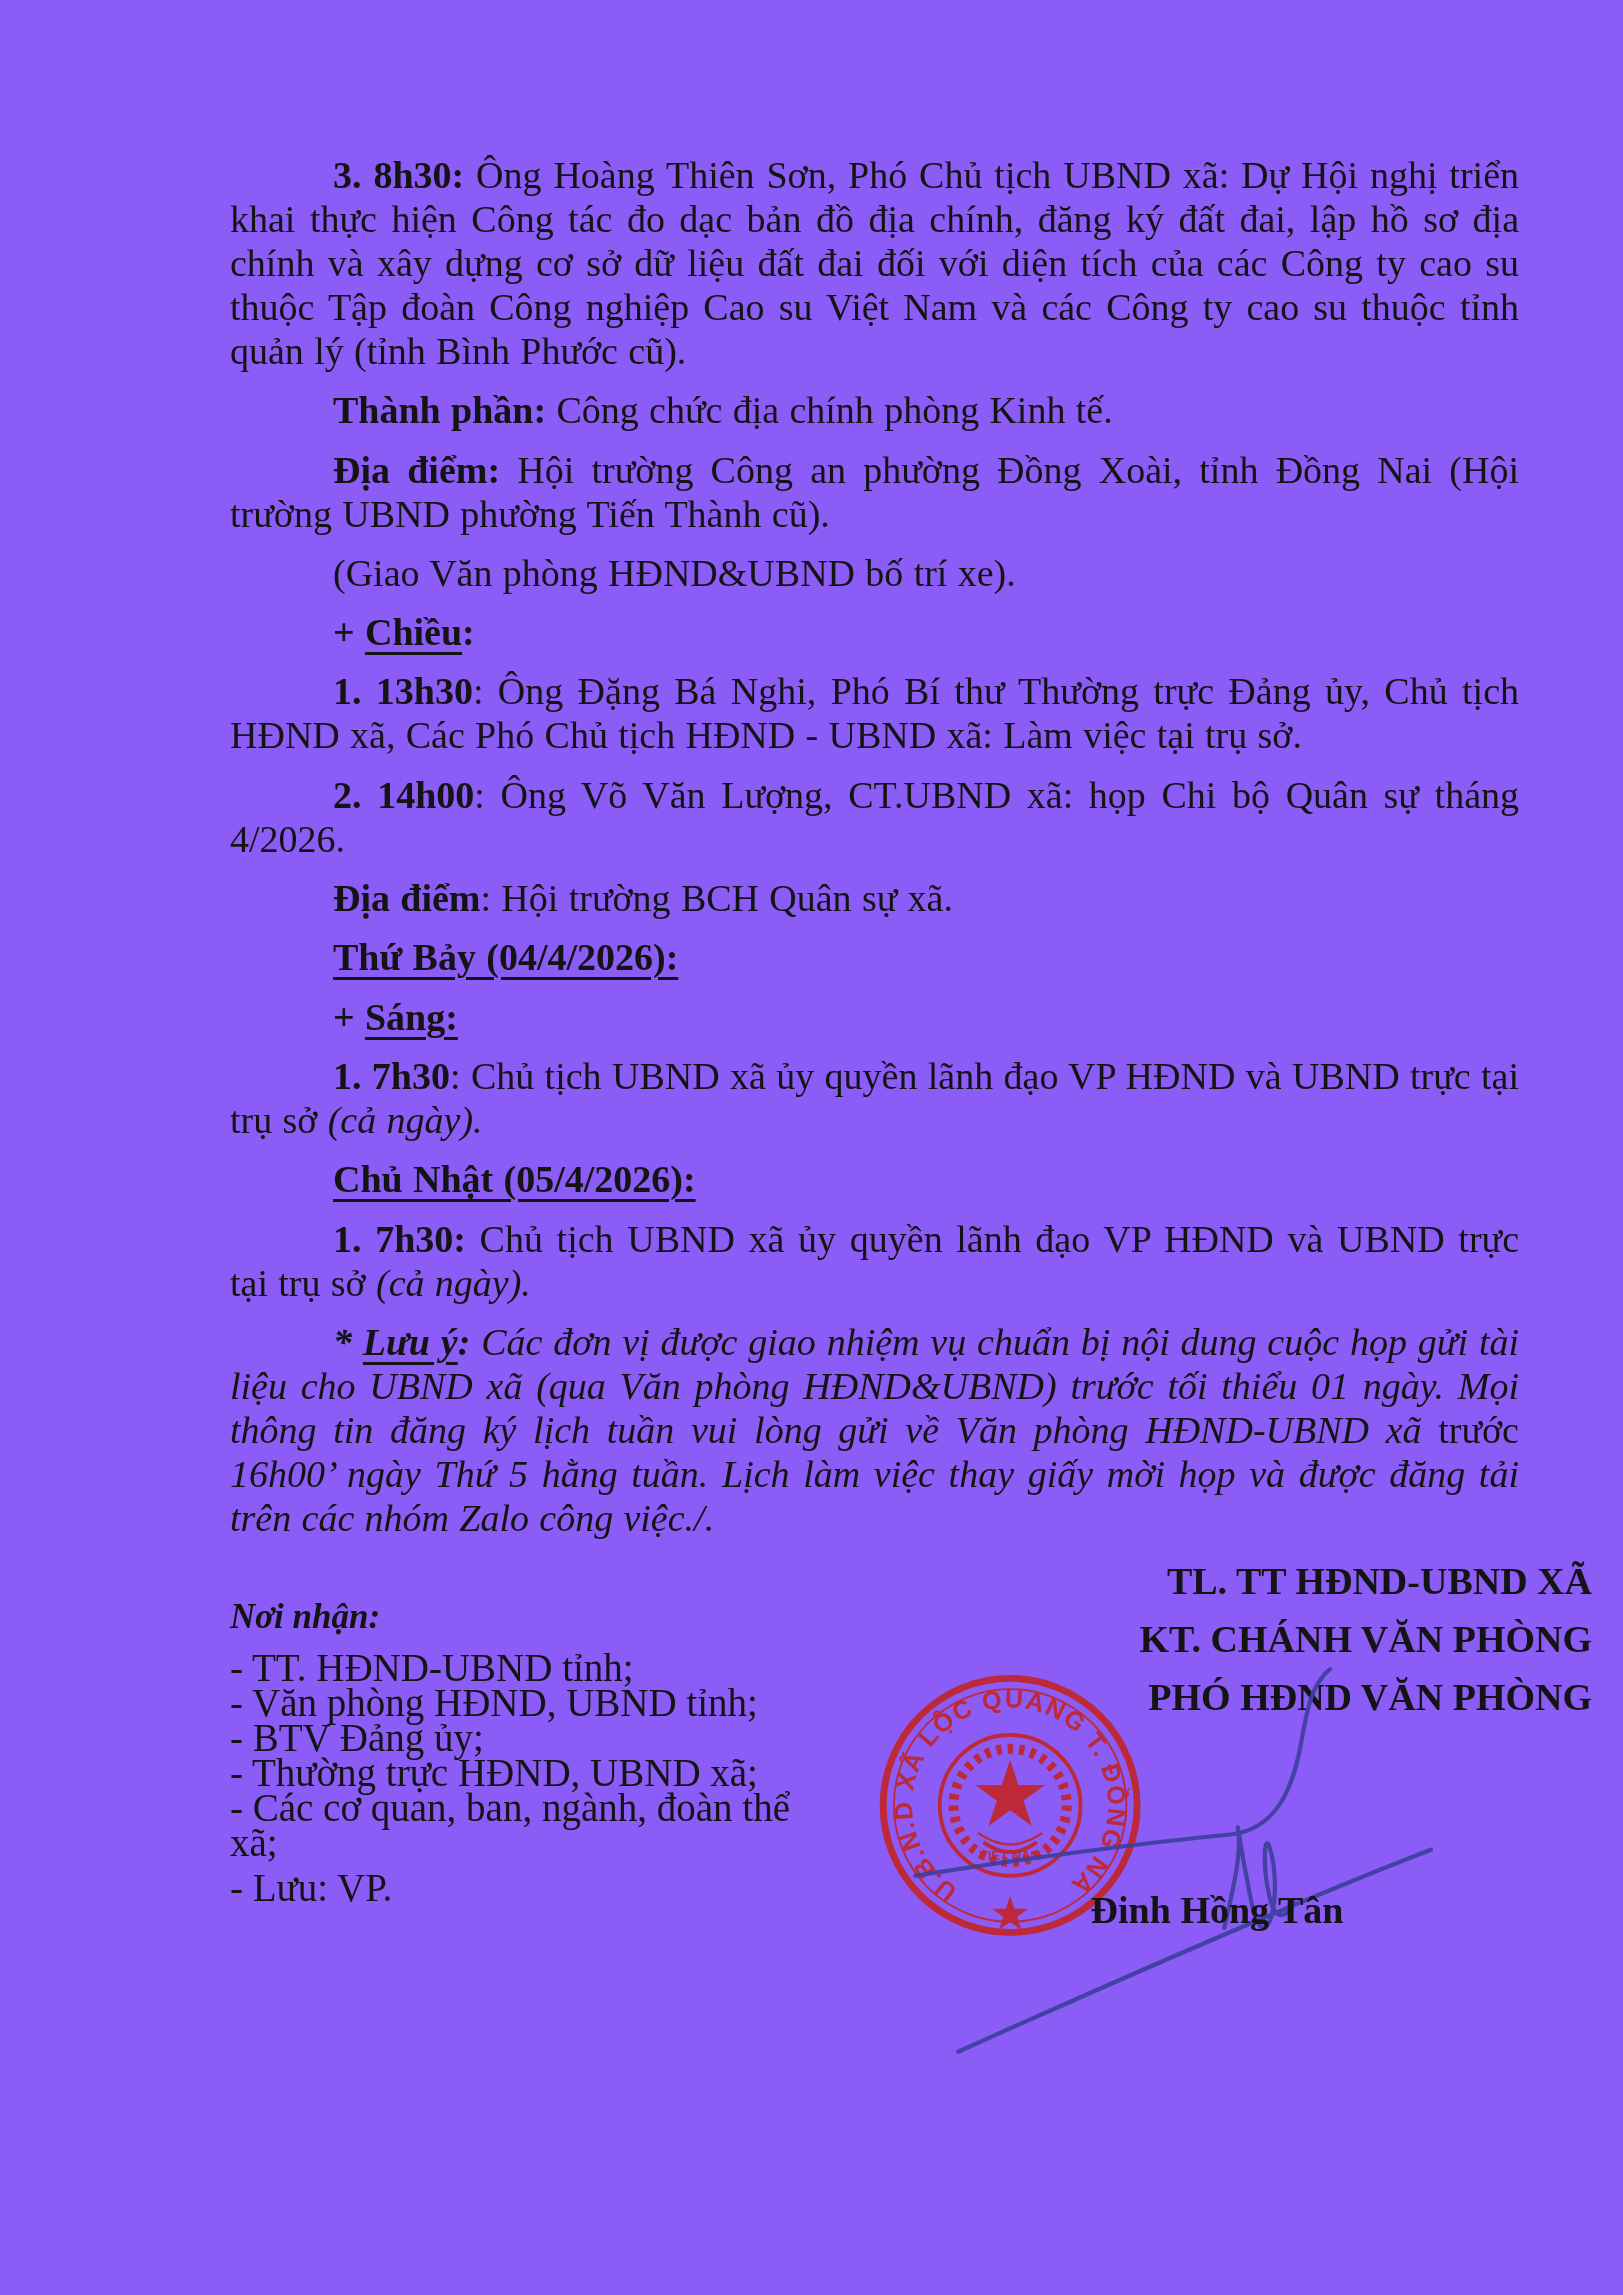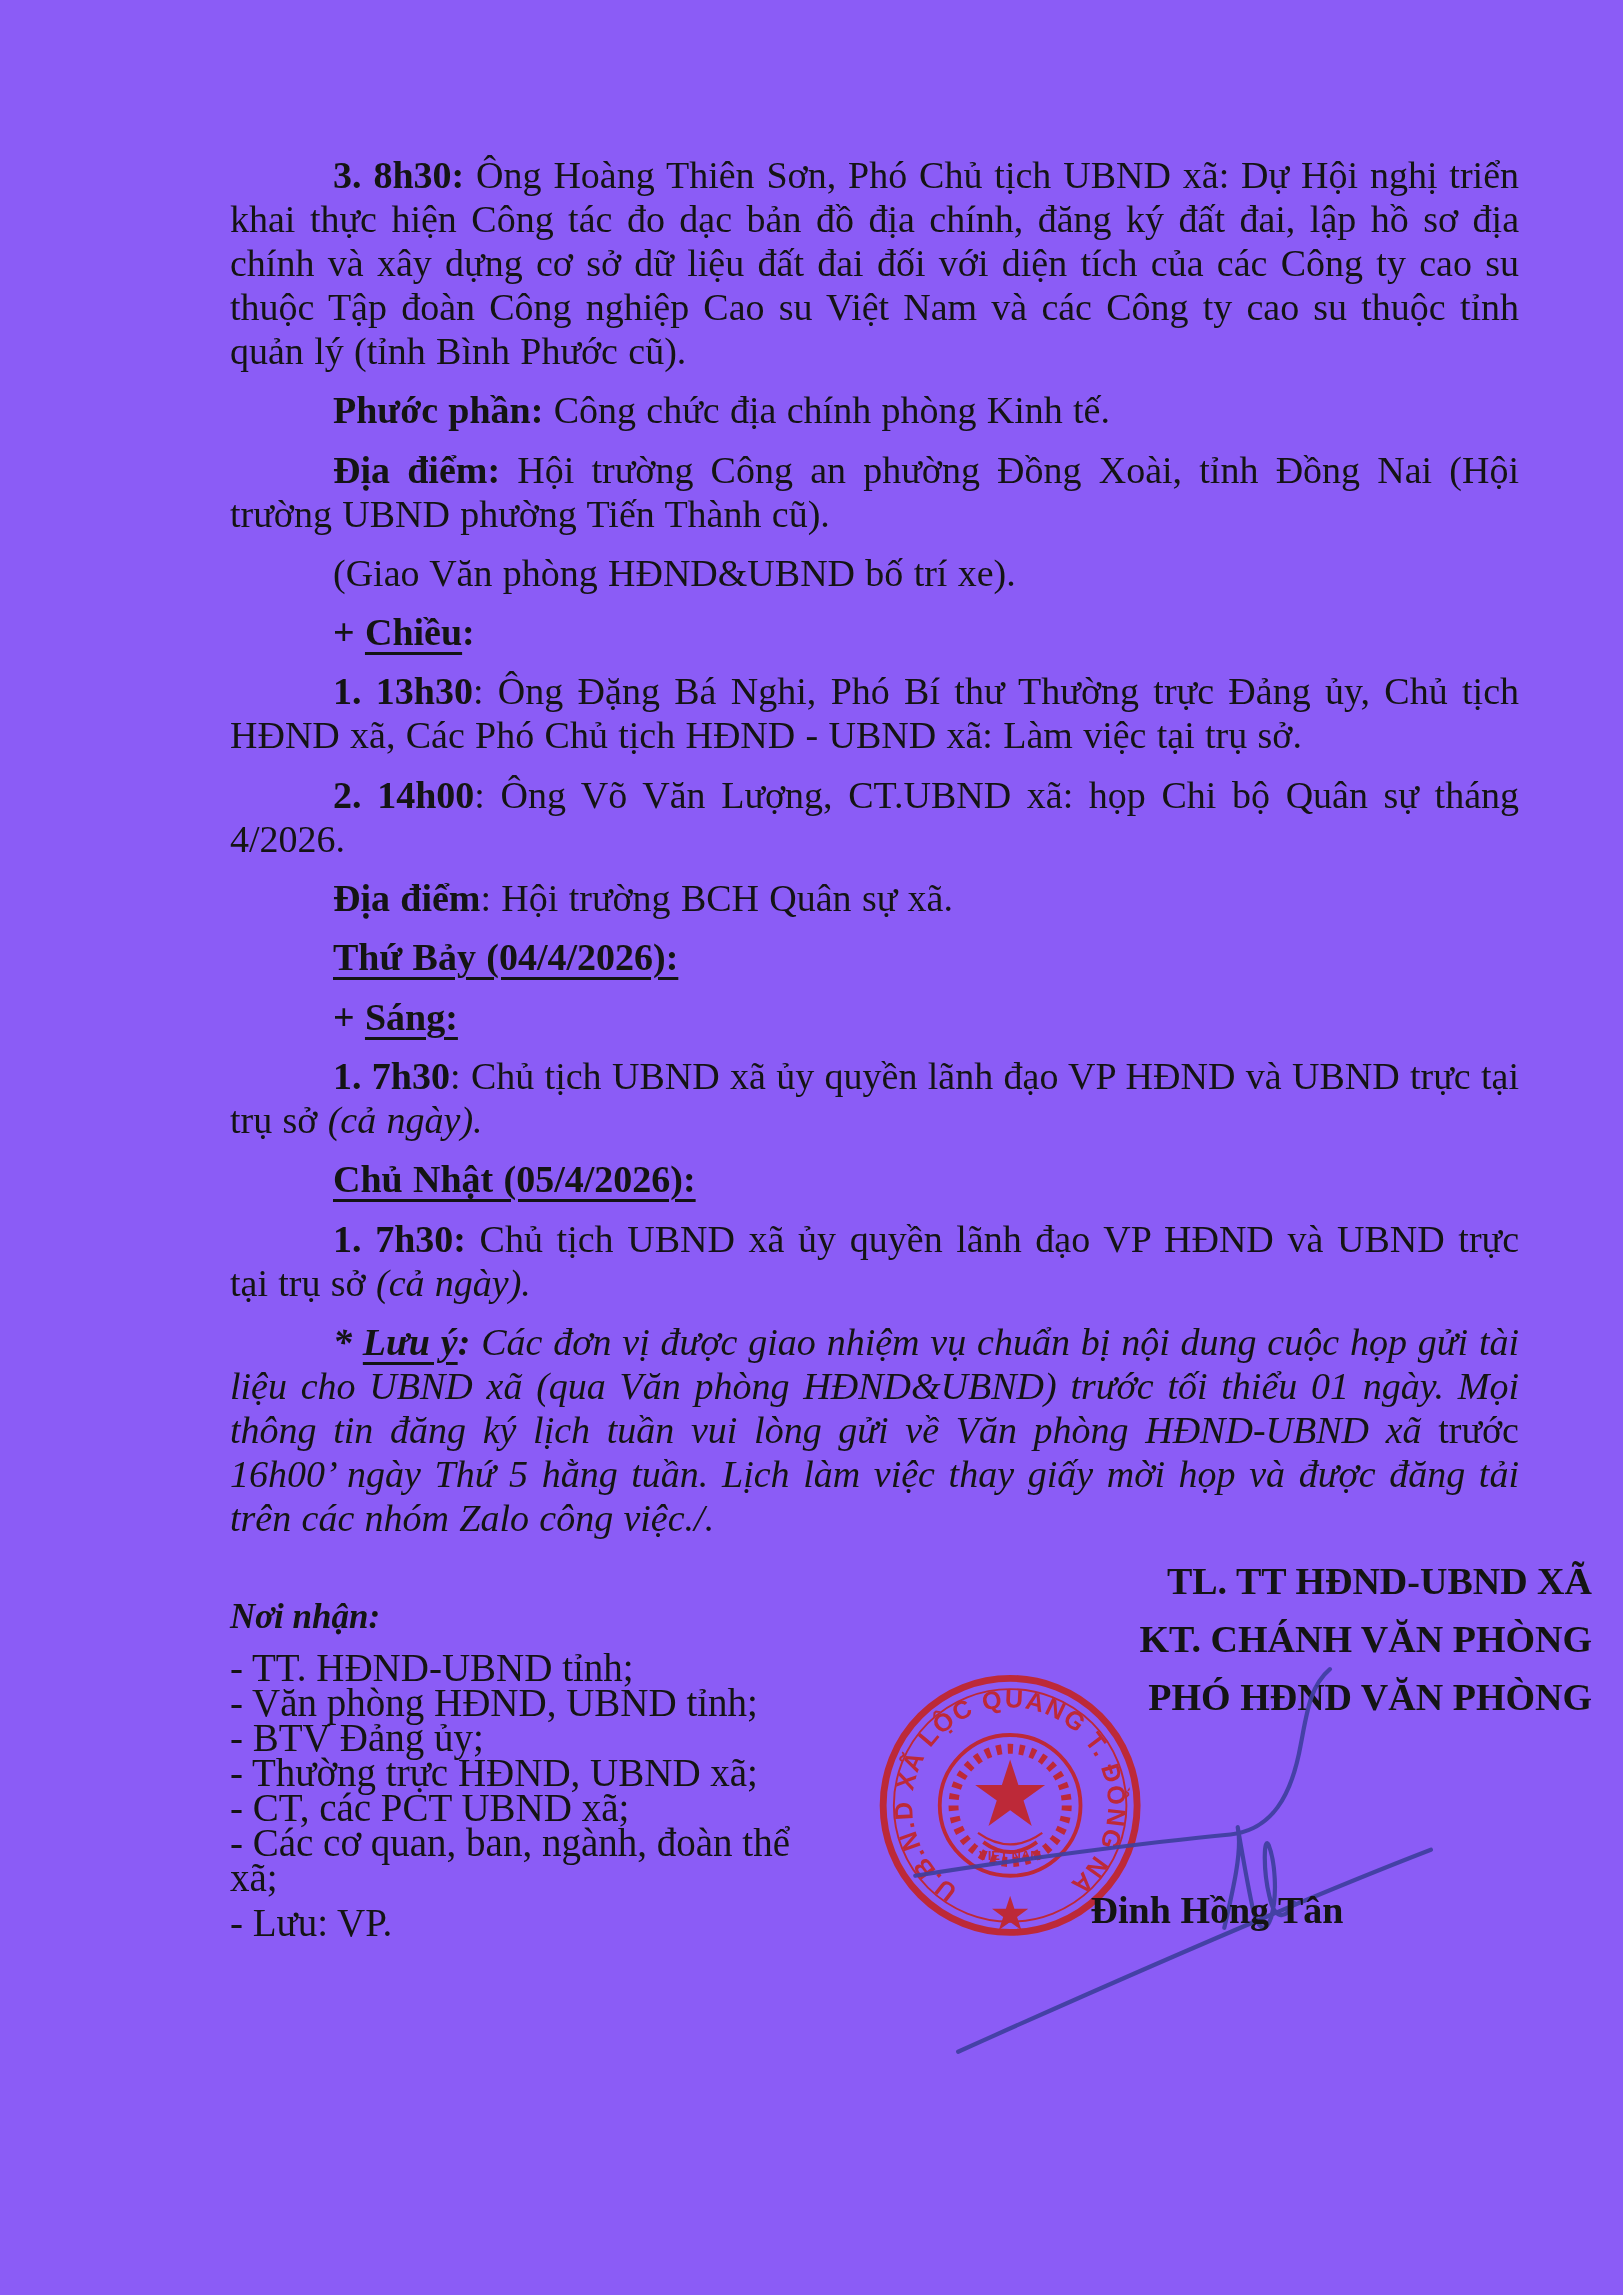--- a/index.html
+++ b/index.html
@@ -27,21 +27,21 @@
   .overlay{position:absolute;left:0;top:0;pointer-events:none;}
   .seal-text{font-family:"Liberation Sans","DejaVu Sans",sans-serif;font-weight:bold;}
 </style>
 </head>
 <body>
 
 <div class="page">
 
   <div class="content" id="doc-body">
       <p class="para"><span class="bold">3. 8h30: </span><span>Ông Hoàng Thiên Sơn, Phó Chủ tịch UBND xã: Dự Hội nghị triển khai thực hiện Công tác đo dạc bản đồ địa chính, đăng ký đất đai, lập hồ sơ địa chính và xây dựng cơ sở dữ liệu đất đai đối với diện tích của các Công ty cao su thuộc Tập đoàn Công nghiệp Cao su Việt Nam và các Công ty cao su thuộc tỉnh quản lý (tỉnh Bình Phước cũ).</span></p>
-      <p class="para"><span class="bold">Phước phần: </span><span>Công chức địa chính phòng Kinh tế.</span></p>
+      <p class="para"><span class="bold">Thành phần: </span><span>Công chức địa chính phòng Kinh tế.</span></p>
       <p class="para"><span class="bold">Địa điểm: </span><span>Hội trường Công an phường Đồng Xoài, tỉnh Đồng Nai (Hội trường UBND phường Tiến Thành cũ).</span></p>
       <p class="para"><span>(Giao Văn phòng HĐND&amp;UBND bố trí xe).</span></p>
       <p class="para"><span class="bold">+ </span><span class="bold undl">Chiều</span><span class="bold">:</span></p>
       <p class="para"><span class="bold">1. 13h30</span><span>: Ông Đặng Bá Nghi, Phó Bí thư Thường trực Đảng ủy, Chủ tịch HĐND xã, Các Phó Chủ tịch HĐND - UBND xã: Làm việc tại trụ sở.</span></p>
       <p class="para"><span class="bold">2. 14h00</span><span>: Ông Võ Văn Lượng, CT.UBND xã: họp Chi bộ Quân sự tháng 4/2026.</span></p>
       <p class="para"><span class="bold">Địa điểm</span><span>: Hội trường BCH Quân sự xã.</span></p>
       <p class="para"><span class="bold undl">Thứ Bảy (04/4/2026):</span></p>
       <p class="para"><span class="bold">+ </span><span class="bold undl">Sáng:</span></p>
       <p class="para"><span class="bold">1. 7h30</span><span>: Chủ tịch UBND xã ủy quyền lãnh đạo VP HĐND và UBND trực tại trụ sở </span><span class="ital">(cả ngày).</span></p>
       <p class="para"><span class="bold undl">Chủ Nhật (05/4/2026):</span></p>
@@ -55,21 +55,20 @@
     <div>PHÓ HĐND VĂN PHÒNG</div>
   </div>
 
   <div class="recipients">
     <p class="recipients-title">Nơi nhận:</p>
     <ul class="recipients-list" id="recipients-list">
         <li>- TT. HĐND-UBND tỉnh;</li>
         <li>- Văn phòng HĐND, UBND tỉnh;</li>
         <li>- BTV Đảng ủy;</li>
         <li>- Thường trực HĐND, UBND xã;</li>
-        <li>- CT, các PCT UBND xã;</li>
         <li>- Các cơ quan, ban, ngành, đoàn thể xã;</li>
         <li>- Lưu: VP.</li>
       </ul>
   </div>
 
   <svg class="overlay" width="1624" height="2295" viewBox="0 0 2122 3000">
 
     <g opacity="0.88">
       <circle cx="1320" cy="2360" r="166" fill="none" stroke="#c5231e" stroke-width="9"></circle>
       <circle cx="1320" cy="2360" r="152" fill="none" stroke="#c5231e" stroke-width="2.5"></circle>

